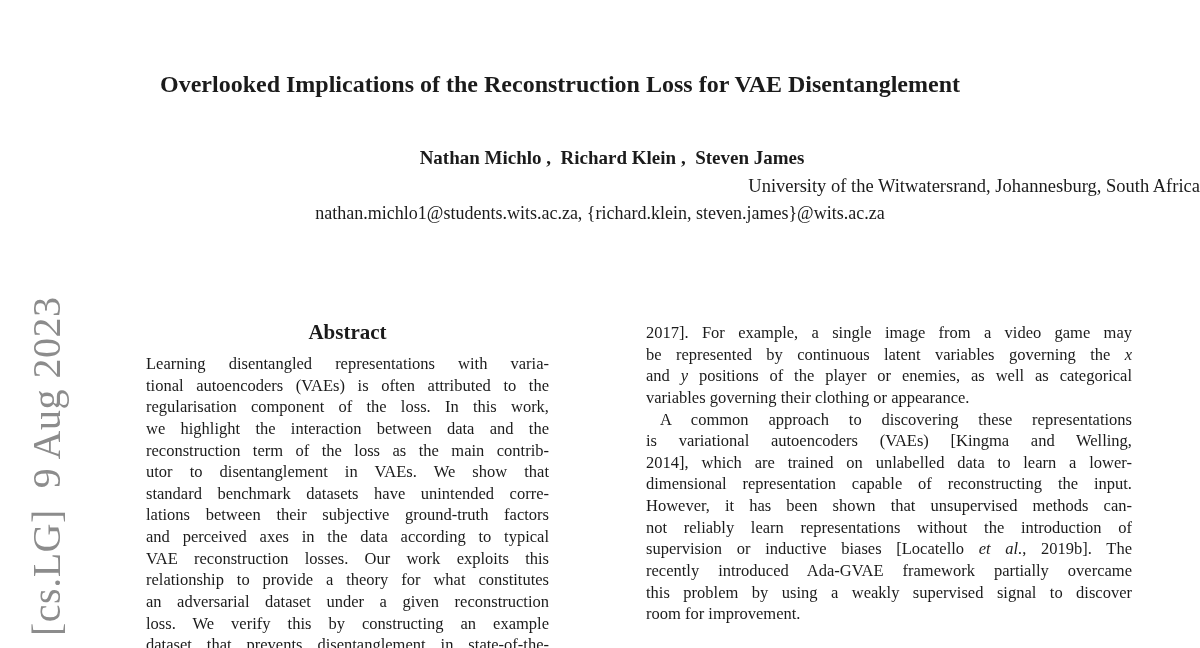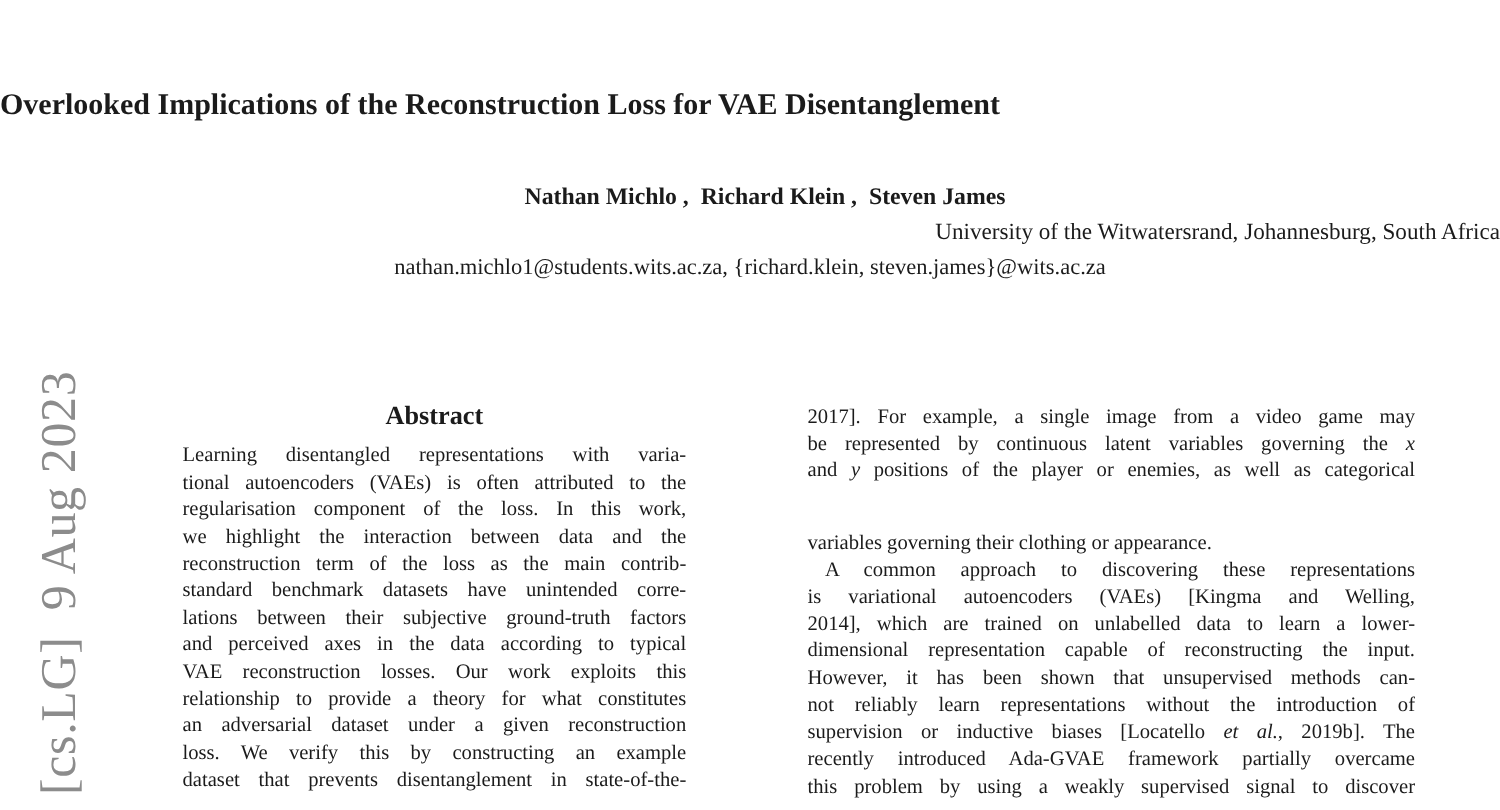--- a/index.html
+++ b/index.html
@@ -25,20 +25,21 @@
     letter-spacing: 0.5px;
     white-space: pre;
     font-family: "Liberation Serif", serif;
   }
 
   .paper-title {
     position: absolute;
     top: 70px;
     left: 0;
     width: 1120px;
+    text-align: center;
     font-size: 24px;
     font-weight: bold;
     line-height: 28px;
   }
 
   .authors-line {
     position: absolute;
     top: 147px;
     left: 0;
     width: 1200px;
@@ -92,21 +93,20 @@
   .ln {
     height: 21.64px;
     line-height: 21.64px;
     overflow: hidden;
     text-align: justify;
     text-align-last: justify;
   }
   .ln.noj {
     text-align: left;
     text-align-last: left;
-    margin-top: 36px;
   }
   .ln.ind { text-indent: 14px; }
   .ln i { font-style: italic; }
 </style>
 </head>
 <body>
 
 <div class="watermark" style="color: rgb(140, 140, 140);">[cs.LG]  9 Aug 2023</div>
 
 <div class="paper-title">Overlooked Implications of the Reconstruction Loss for VAE Disentanglement</div>
@@ -118,20 +118,21 @@
 <div class="emails-line">nathan.michlo1@students.wits.ac.za, {richard.klein, steven.james}@wits.ac.za</div>
 
 <div class="abstract-heading">Abstract</div>
 
 <div class="abs-col">
   <div class="ln">Learning disentangled representations with varia-</div>
   <div class="ln">tional autoencoders (VAEs) is often attributed to the</div>
   <div class="ln">regularisation component of the loss. In this work,</div>
   <div class="ln">we highlight the interaction between data and the</div>
   <div class="ln">reconstruction term of the loss as the main contrib-</div>
+  <div class="ln">utor to disentanglement in VAEs.  We show that</div>
   <div class="ln">standard benchmark datasets have unintended corre-</div>
   <div class="ln">lations between their subjective ground-truth factors</div>
   <div class="ln">and perceived axes in the data according to typical</div>
   <div class="ln">VAE reconstruction losses. Our work exploits this</div>
   <div class="ln">relationship to provide a theory for what constitutes</div>
   <div class="ln">an adversarial dataset under a given reconstruction</div>
   <div class="ln">loss.  We verify this by constructing an example</div>
   <div class="ln">dataset that prevents disentanglement in state-of-the-</div>
 </div>
 

